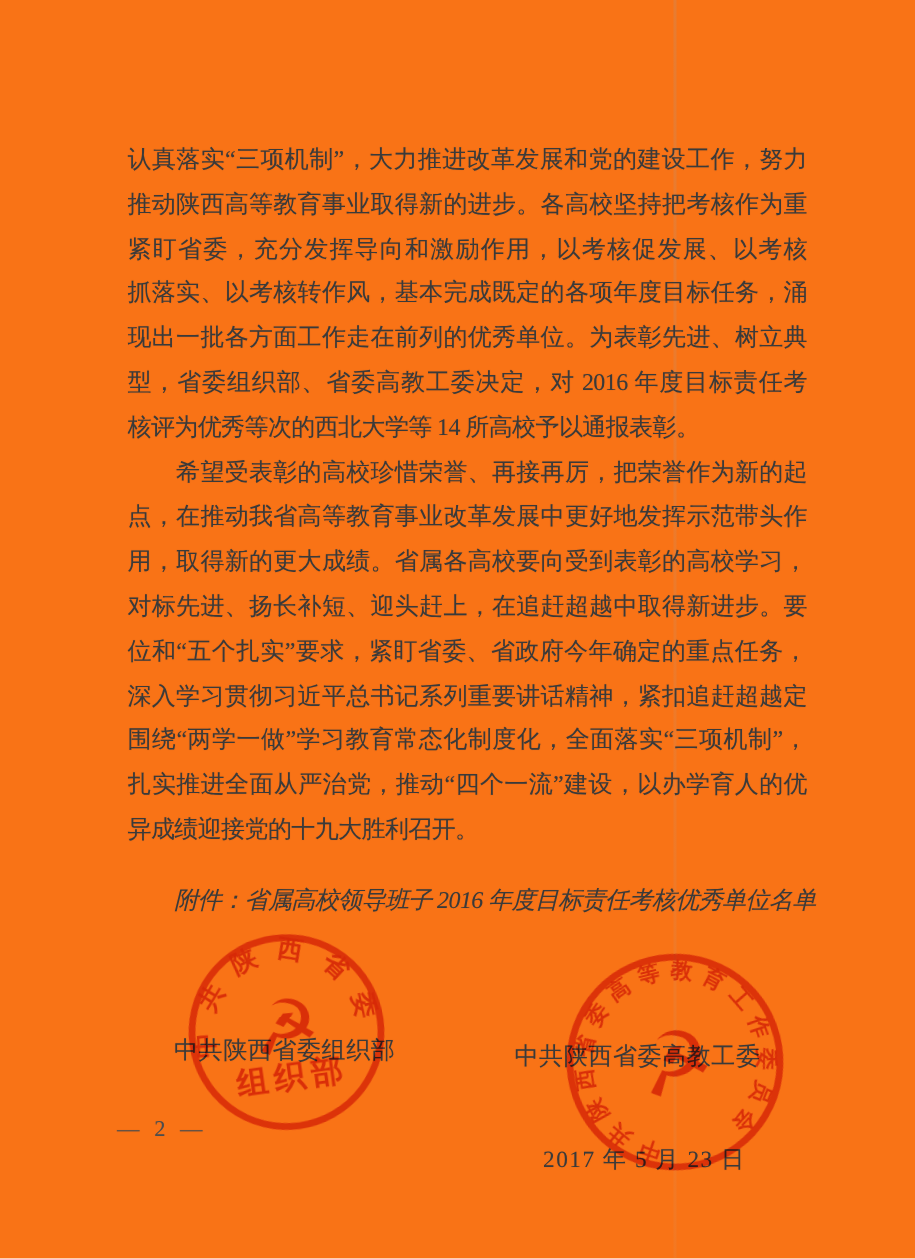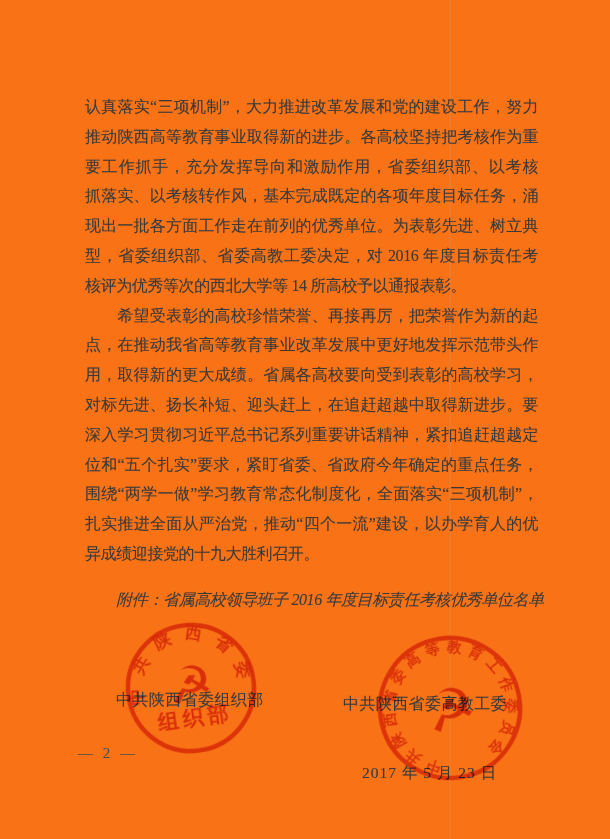--- a/index.html
+++ b/index.html
@@ -92,31 +92,31 @@
 </head>
 <body>
 
 <div class="page">
 
   <div class="scan-artifact"></div>
 
   <div class="doc-body">
     <div class="line">认真落实“三项机制”，大力推进改革发展和党的建设工作，努力</div>
     <div class="line">推动陕西高等教育事业取得新的进步。各高校坚持把考核作为重</div>
-    <div class="line">要工作抓手，充分发挥导向和激励作用，省委组织部、以考核</div>
+    <div class="line">紧盯省委，充分发挥导向和激励作用，以考核促发展、以考核</div>
     <div class="line">抓落实、以考核转作风，基本完成既定的各项年度目标任务，涌</div>
     <div class="line">现出一批各方面工作走在前列的优秀单位。为表彰先进、树立典</div>
     <div class="line">型，省委组织部、省委高教工委决定，对 2016 年度目标责任考</div>
     <div class="line end">核评为优秀等次的西北大学等 14 所高校予以通报表彰。</div>
     <div class="line">　　希望受表彰的高校珍惜荣誉、再接再厉，把荣誉作为新的起</div>
     <div class="line">点，在推动我省高等教育事业改革发展中更好地发挥示范带头作</div>
     <div class="line">用，取得新的更大成绩。省属各高校要向受到表彰的高校学习，</div>
     <div class="line">对标先进、扬长补短、迎头赶上，在追赶超越中取得新进步。要</div>
+    <div class="line">位和“五个扎实”要求，紧盯省委、省政府今年确定的重点任务，</div>
     <div class="line">深入学习贯彻习近平总书记系列重要讲话精神，紧扣追赶超越定</div>
-    <div class="line">位和“五个扎实”要求，紧盯省委、省政府今年确定的重点任务，</div>
     <div class="line">围绕“两学一做”学习教育常态化制度化，全面落实“三项机制”，</div>
     <div class="line">扎实推进全面从严治党，推动“四个一流”建设，以办学育人的优</div>
     <div class="line end">异成绩迎接党的十九大胜利召开。</div>
   </div>
 
   <div class="attachment">　　附件：省属高校领导班子 2016 年度目标责任考核优秀单位名单</div>
 
   <div class="sig-left">中共陕西省委组织部</div>
   <div class="sig-right">中共陕西省委高教工委</div>
   <div class="date">2017 年 5 月 23 日</div>

